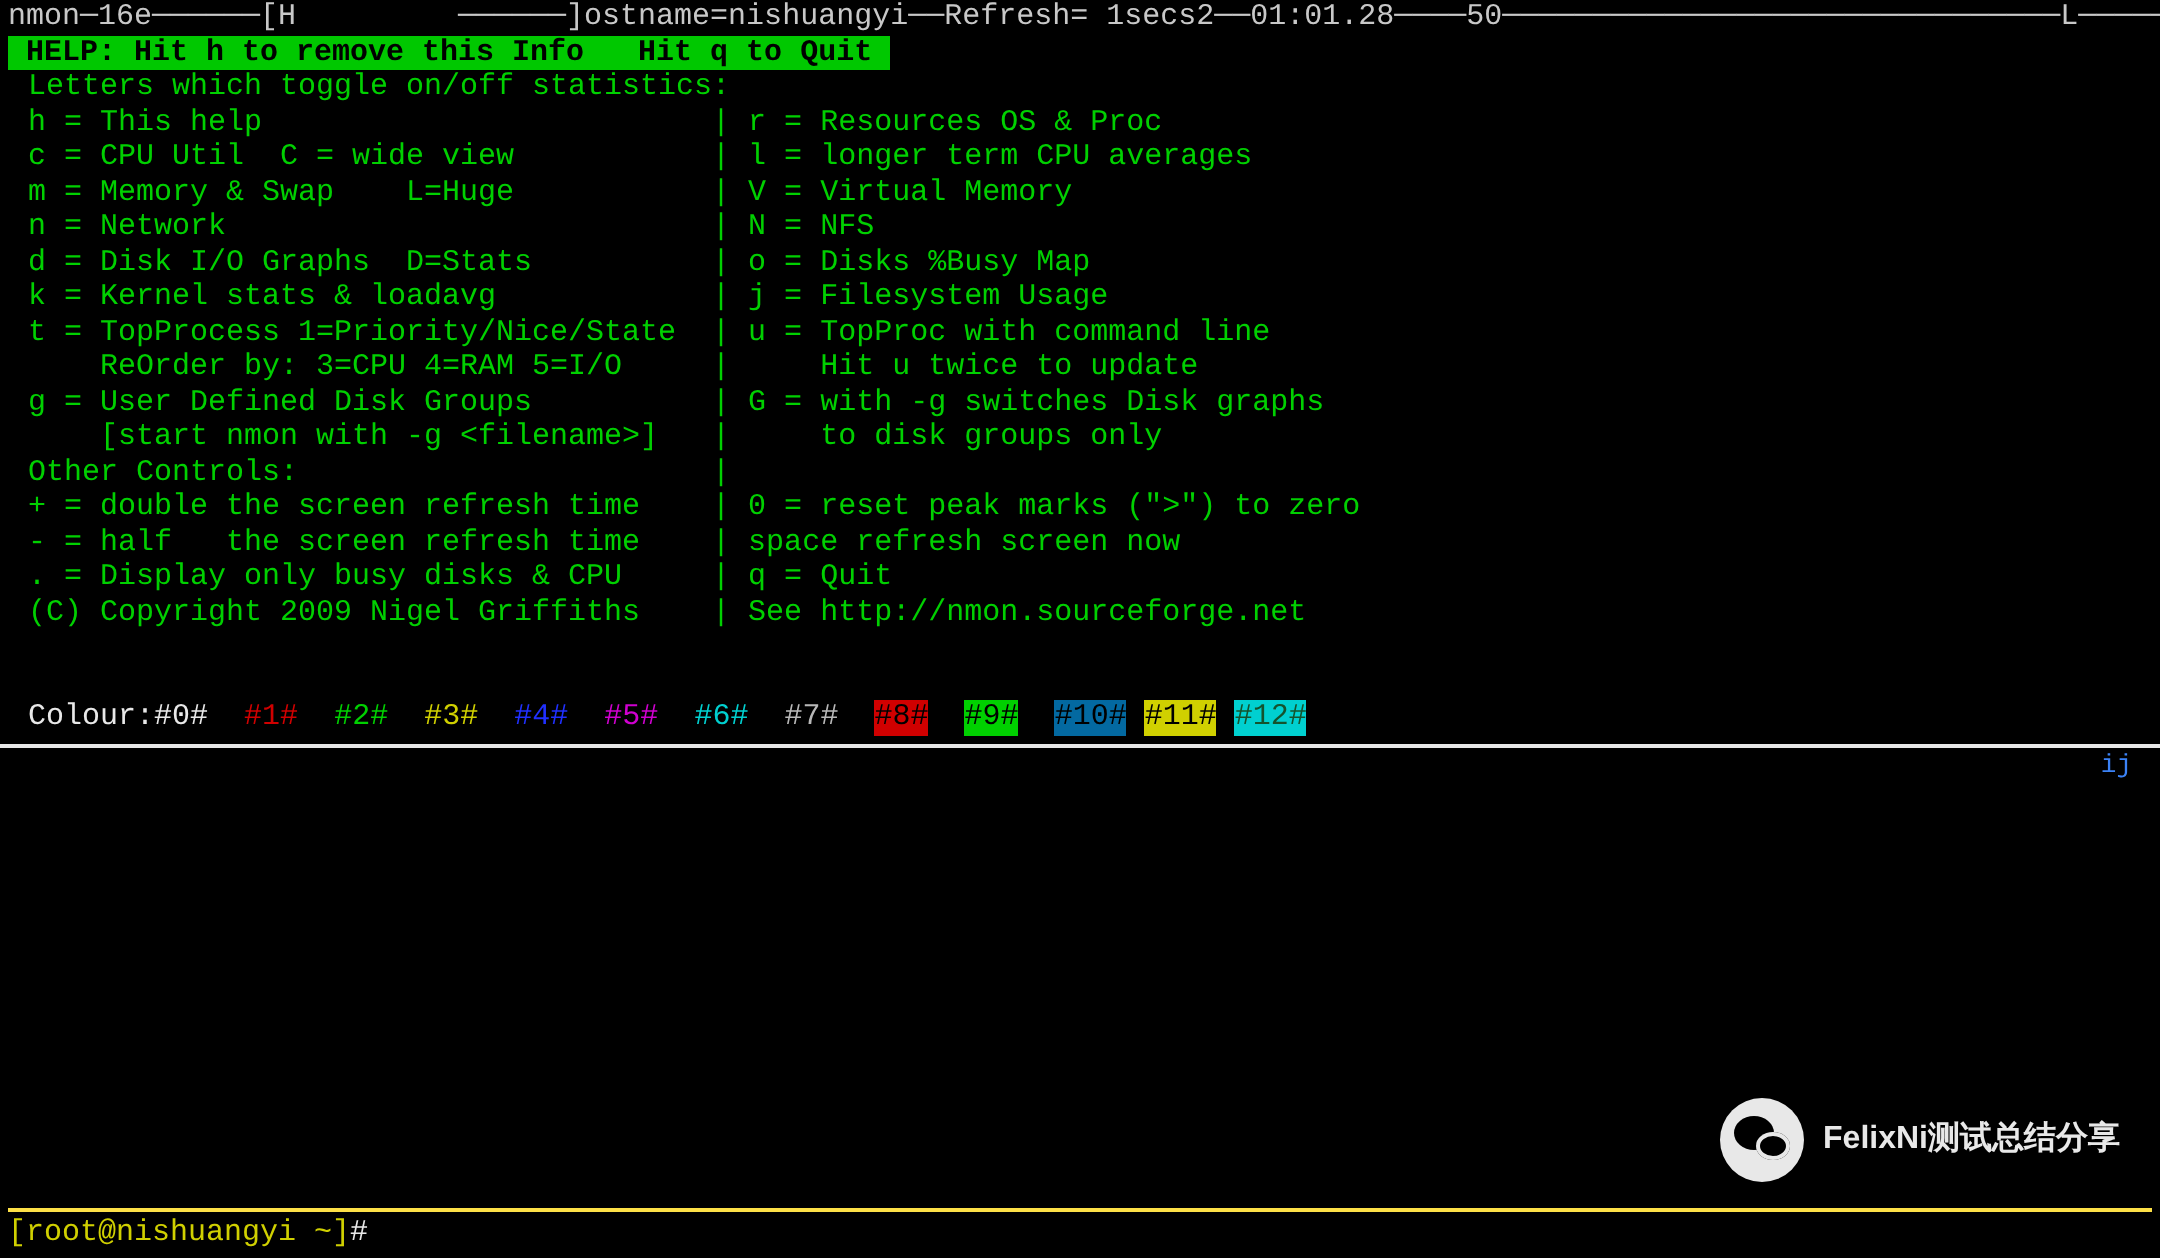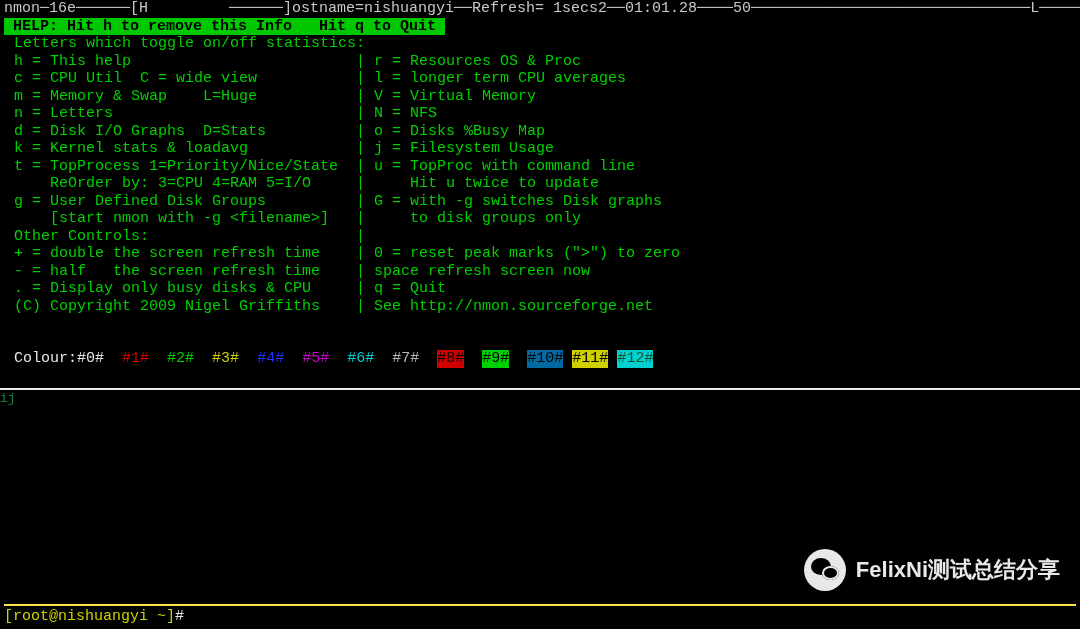--- a/index.html
+++ b/index.html
@@ -34,42 +34,42 @@
   .c-yellow { color: #d0d000; }
   .c-blue   { color: #2030ff; }
   .c-magenta{ color: #d000d0; }
   .c-cyan   { color: #00d0d0; }
   .c-grey   { color: #b8b8b8; }
   .c-bg-red    { background:#d00000; color:#000; }
   .c-bg-green  { background:#00d000; color:#000; }
   .c-bg-blue   { background:#0369a1; color:#000; }
   .c-bg-yellow { background:#d0d000; color:#000; }
   .c-bg-cyan   { background:#00d0d0; color:#14532d;margin-top:35px; }
-  .hr1 { color:#15803d; white-space: pre; border-top:2px solid #e8e8e8; margin-top:20px; font-size:13px; text-align:left; padding-right:14px; }
+  .hr1 { color:#3b82f6; white-space: pre; border-top:2px solid #e8e8e8; margin-top:4px; font-size:13px; text-align:right; padding-right:14px; }
   .bottomline {
     position: absolute;
     bottom: 4px;
     left: 4px;
     color: #d0d000;
     white-space: pre;
     border-top: 2px solid #fde047;
     width: 1072px;
     padding-top: 2px;
   }
   .bottomline .hash { color:#e8e8e8; }
   .watermark {
     position: absolute;
     right: 20px;
     bottom: 38px;
     display: flex;
     align-items: center;
     gap: 10px;
     color: #e8e8e8;
     font-family: Arial, sans-serif;
-    font-size: 22px;
+    font-size: 16px;
     font-weight: bold;
   }
   .wechat-icon {
     width: 42px; height: 42px;
     border-radius: 50%;
     background: #e8e8e8;
     position: relative;
   }
   .wechat-icon::before, .wechat-icon::after {
     content: "";
@@ -85,21 +85,21 @@
 <div class="screen">
 
 <div class="topbar">nmon─16e──────[H         ──────]ostname=nishuangyi──Refresh= 1secs2──01:01.28────50───────────────────────────────L──────</div>
 <div><span class="helpbar"> HELP: Hit h to remove this Info   Hit q to Quit </span></div>
 
 <div class="body">
 <div class="line">Letters which toggle on/off statistics:</div>
 <div class="line">h = This help                         | r = Resources OS &amp; Proc</div>
 <div class="line">c = CPU Util  C = wide view           | l = longer term CPU averages</div>
 <div class="line">m = Memory &amp; Swap    L=Huge           | V = Virtual Memory</div>
-<div class="line">n = Letters                           | N = NFS</div>
+<div class="line">n = Network                           | N = NFS</div>
 <div class="line">d = Disk I/O Graphs  D=Stats          | o = Disks %Busy Map</div>
 <div class="line">k = Kernel stats &amp; loadavg            | j = Filesystem Usage</div>
 <div class="line">t = TopProcess 1=Priority/Nice/State  | u = TopProc with command line</div>
 <div class="line">    ReOrder by: 3=CPU 4=RAM 5=I/O     |     Hit u twice to update</div>
 <div class="line">g = User Defined Disk Groups          | G = with -g switches Disk graphs</div>
 <div class="line">    [start nmon with -g &lt;filename&gt;]   |     to disk groups only</div>
 <div class="line">Other Controls:                       |</div>
 <div class="line">+ = double the screen refresh time    | 0 = reset peak marks ("&gt;") to zero</div>
 <div class="line">- = half   the screen refresh time    | space refresh screen now</div>
 <div class="line">. = Display only busy disks &amp; CPU     | q = Quit</div>

